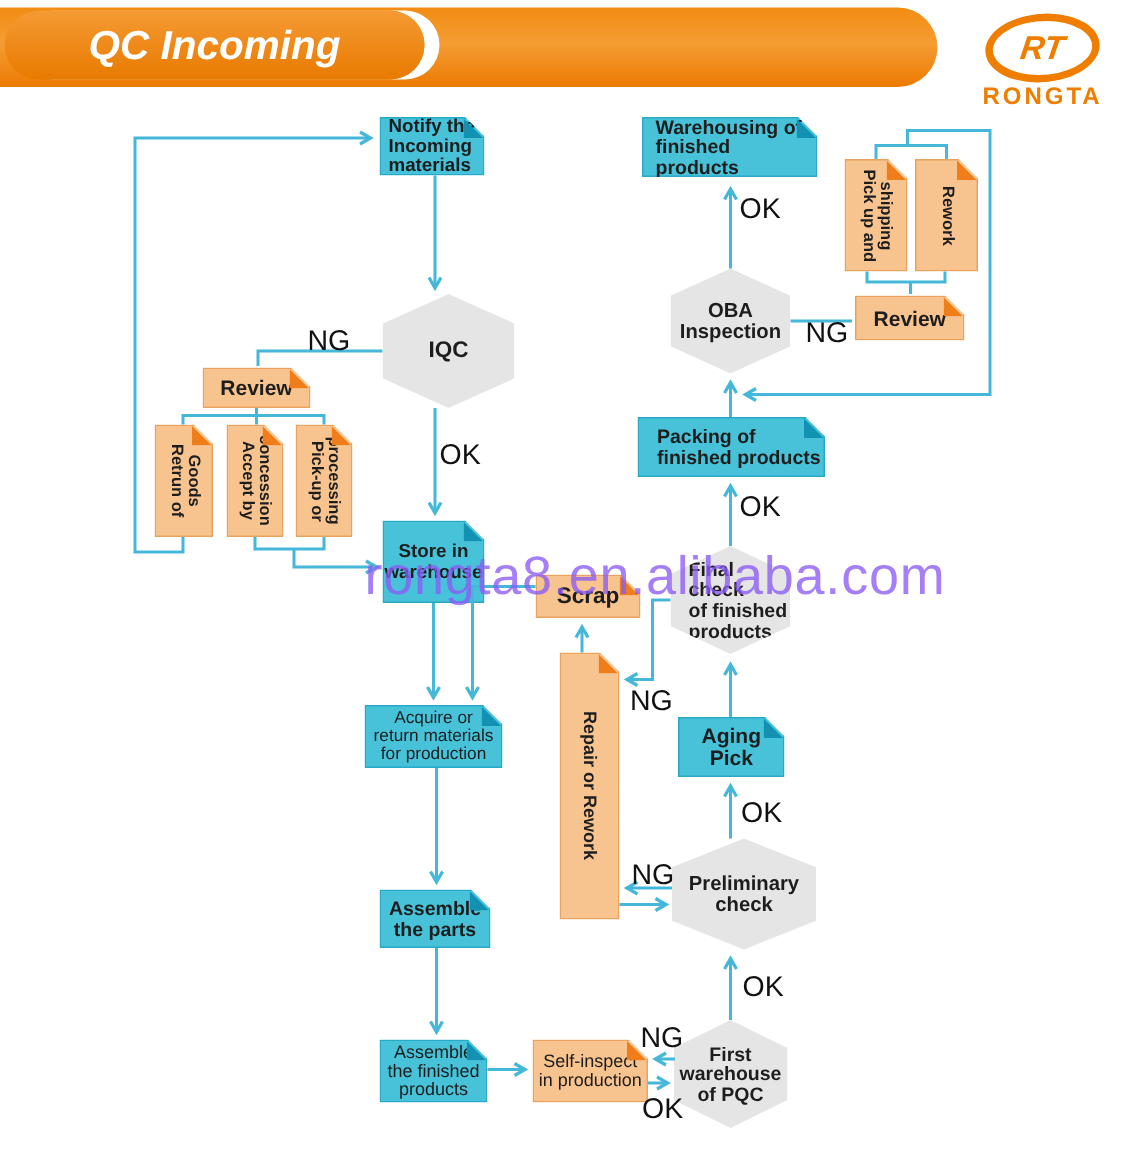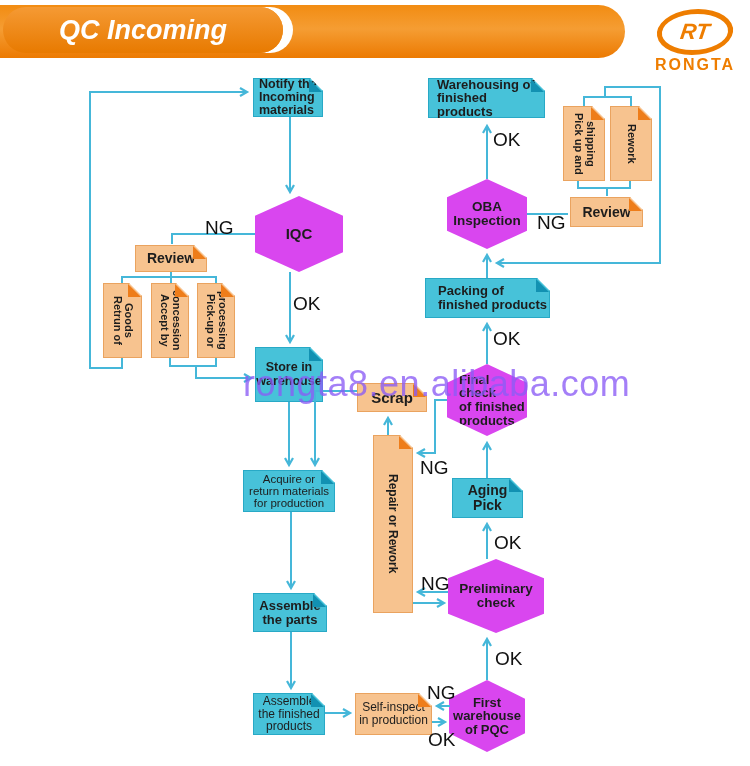--- a/index.html
+++ b/index.html
@@ -24,21 +24,21 @@
   
   .node{position:absolute;box-sizing:border-box;display:flex;align-items:center;justify-content:center;
     color:#1d1d1d;font-weight:bold;text-align:center;white-space:pre-line;line-height:1.05;}
   .doc{clip-path:polygon(0 0,calc(100% - 13px) 0,100% 13px,100% 100%,0 100%);}
   .fold{position:absolute;top:0;right:0;width:13px;height:13px;
     clip-path:polygon(0 0,100% 100%,0 100%);}
   .cdoc{background:#47c2d9;border:1px solid #28a9c6;}
   .cdoc .fold{background:#1291b2;}
   .odoc{background:#f7c38f;border:1px solid #eaa35f;}
   .odoc .fold{background:#ee7d1a;}
-  .hex{background:#d946ef;clip-path:polygon(50% 0%,100% 26%,100% 74%,50% 100%,0% 74%,0% 26%);}
+  .hex{background:#e5e5e5;clip-path:polygon(50% 0%,100% 26%,100% 74%,50% 100%,0% 74%,0% 26%);}
   .vtext{writing-mode:vertical-lr;text-orientation:sideways;}
   .lalign{justify-content:flex-start;text-align:left;}
   .thin{font-weight:normal;}
 
   
   .lbl{position:absolute;font-size:19px;color:#111;font-weight:normal;z-index:5;}
   .wm{position:absolute;left:243px;top:363px;z-index:50;font-size:36px;color:#8b5cf6;opacity:.78;
     letter-spacing:.5px;font-weight:normal;}
 
   svg.wires{position:absolute;left:0;top:0;z-index:3;pointer-events:none;}

